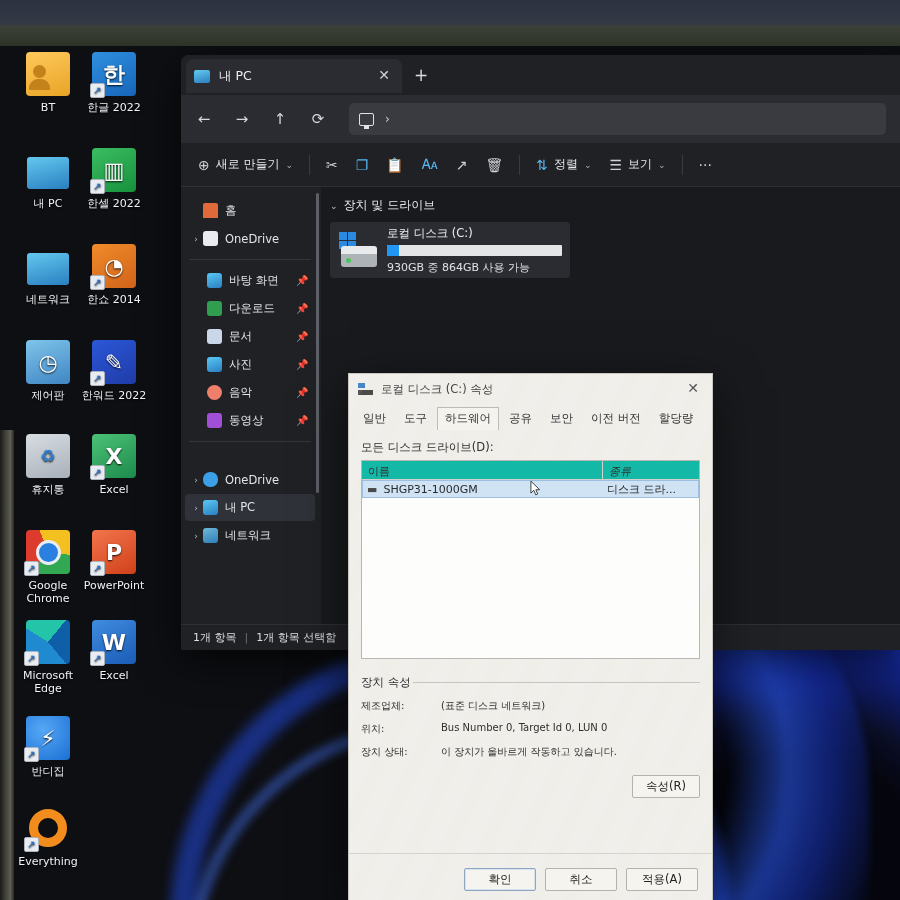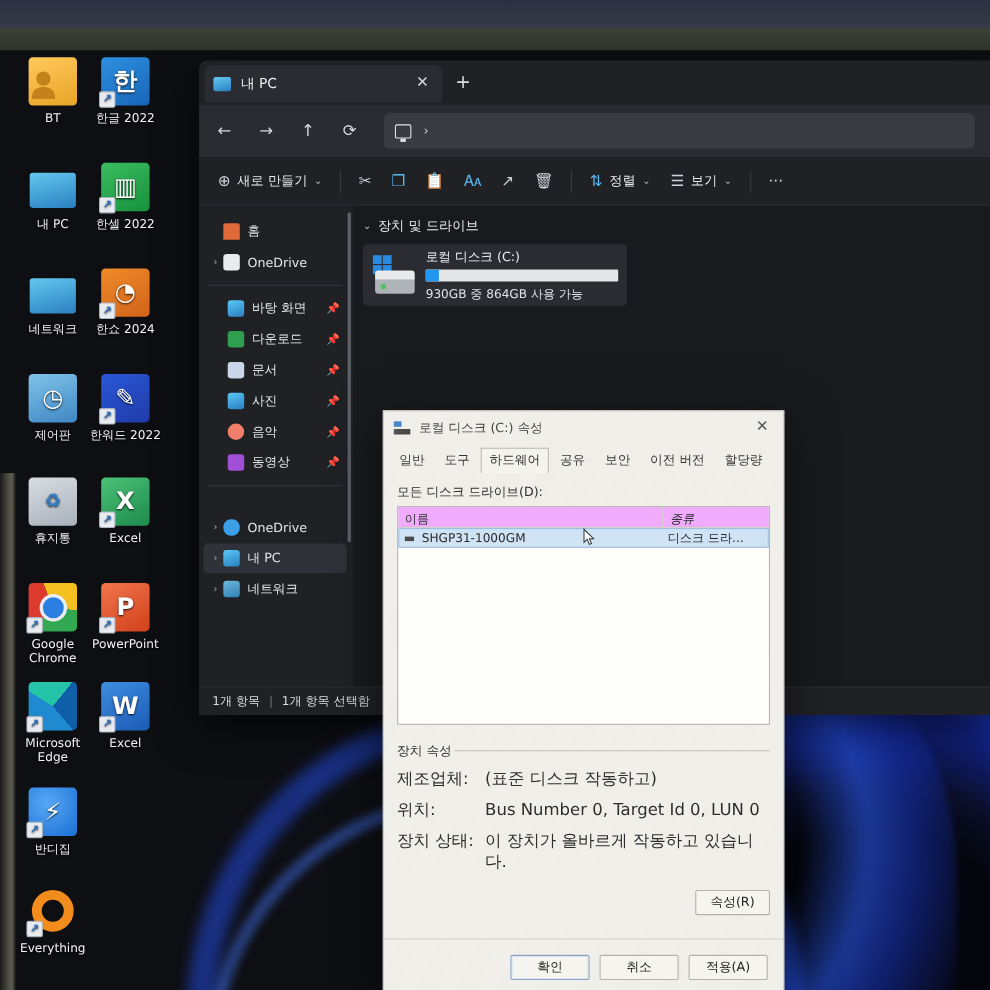--- a/index.html
+++ b/index.html
@@ -313,42 +313,42 @@
   .dtab.active {
     background: #f5f3ee; border-color: #bdbbb5;
   }
   .dlg-page { padding: 10px 12px 0; position: relative; z-index: 2; }
   .field-label { margin-bottom: 5px; color: #2e2e2e; }
   .listbox {
     border: 1px solid #b9b7b1; background: #fdfdfb;
     height: 199px; position: relative; overflow: hidden;
   }
   .lb-head {
-    display: flex; height: 19px; background: #f0abfc;
+    display: flex; height: 19px; background: #14b8a6;
     border-bottom: 1px solid #d3d1cb; font-size: 11px;
   }
   .lb-head div { padding: 3px 6px; color: #2f2f2f; }
   .lb-head .c1 { flex: 1; border-right: 1px solid #d3d1cb; }
   .lb-head .c2 { width: 96px; font-style: italic; }
   .lb-row {
     display: flex; height: 18px; align-items: center; font-size: 11px;
     background: #cfe3f5; border: 1px solid #9cbfe0;
   }
   .lb-row .c1 { flex: 1; padding-left: 4px; display: flex; align-items: center; gap: 6px; }
   .lb-row .c2 { width: 96px; padding-left: 5px; }
   .hdd-glyph { color: #4a4a4a; font-size: 11px; }
   .cursor-arrow {
     position: absolute; left: 168px; top: 19px; width: 11px; height: 17px;
     pointer-events: none;
   }
   .sect-title {
     margin: 16px 0 9px; display: flex; align-items: center; gap: 2px; color: #2e2e2e;
   }
   .sect-title .rule { flex: 1; height: 1px; background: #c6c4be; }
-  .prop-row { display: flex; margin-bottom: 9px; font-size: 15px; }
+  .prop-row { display: flex; margin-bottom: 9px; font-size: 10px; }
   .prop-key { width: 80px; color: #2e2e2e; }
   .prop-val { flex: 1; color: #2e2e2e; }
   .btn {
     border: 1px solid #b4b2ac; background: #f6f4ef;
     font-size: 11.5px; color: #222; height: 23px; min-width: 68px;
     border-radius: 2px; display: inline-flex; align-items: center; justify-content: center;
     font-family: inherit;
   }
   .btn.default { border-color: #8ea6c4; box-shadow: inset 0 0 0 1px #d7e3f0; }
   .props-btn-row { display: flex; justify-content: flex-end; margin-top: 16px; }
@@ -396,21 +396,21 @@
       </div>
 
       <div class="dicon" style="left:0px;  top:234px;">
         <div class="glyph">
             <span class="ic-network" style="display:block;"></span>
           </div>
         <span>네트워크</span>
       </div>
       <div class="dicon" style="left:66px; top:234px;">
         <div class="glyph ic-hanshow">◔<span class="shortcut-arrow">↗</span></div>
-        <span>한쇼 2024</span>
+        <span>한쇼 2014</span>
       </div>
 
       <div class="dicon" style="left:0px;  top:330px;">
         <div class="glyph ic-control">◷</div>
         <span>제어판</span>
       </div>
       <div class="dicon" style="left:66px; top:330px;">
         <div class="glyph ic-hanword">✎<span class="shortcut-arrow">↗</span></div>
         <span>한워드 2022</span>
       </div>
@@ -667,21 +667,21 @@
           </svg>
         </div>
 
         <div class="sect-title">
           <span>장치 속성</span>
           <span class="rule"></span>
         </div>
 
         <div class="prop-row">
           <span class="prop-key">제조업체:</span>
-          <span class="prop-val">(표준 디스크 작동하고)</span>
+          <span class="prop-val">(표준 디스크 네트워크)</span>
         </div>
         <div class="prop-row">
           <span class="prop-key">위치:</span>
           <span class="prop-val">Bus Number 0, Target Id 0, LUN 0</span>
         </div>
         <div class="prop-row">
           <span class="prop-key">장치 상태:</span>
           <span class="prop-val">이 장치가 올바르게 작동하고 있습니다.</span>
         </div>
 

